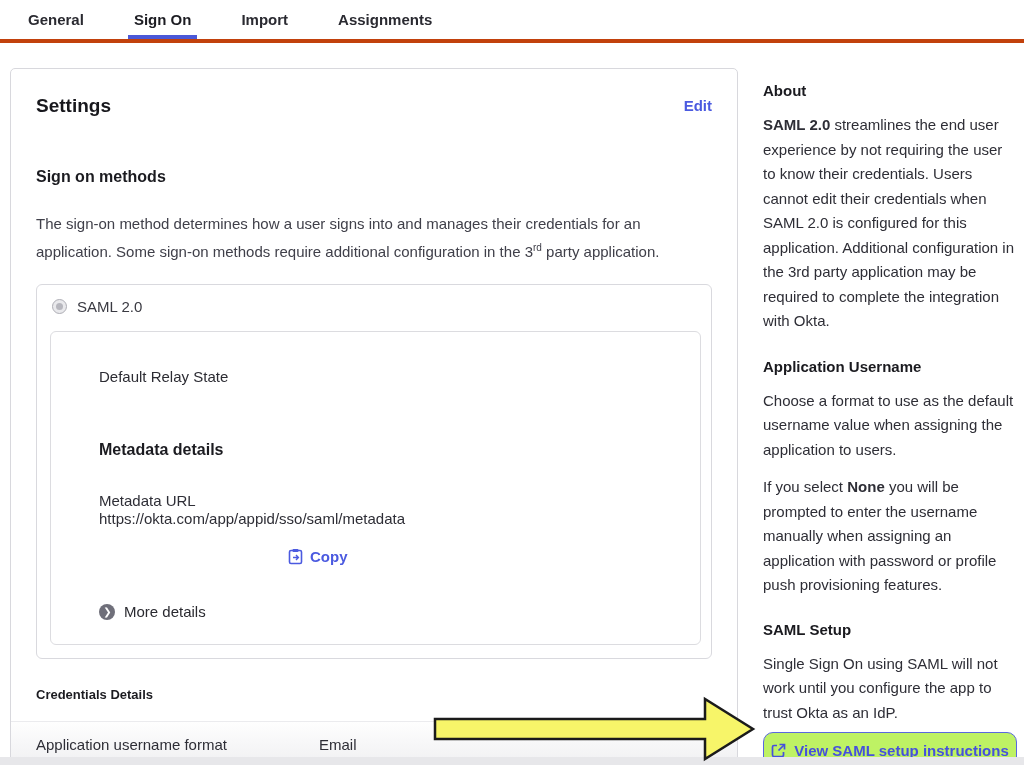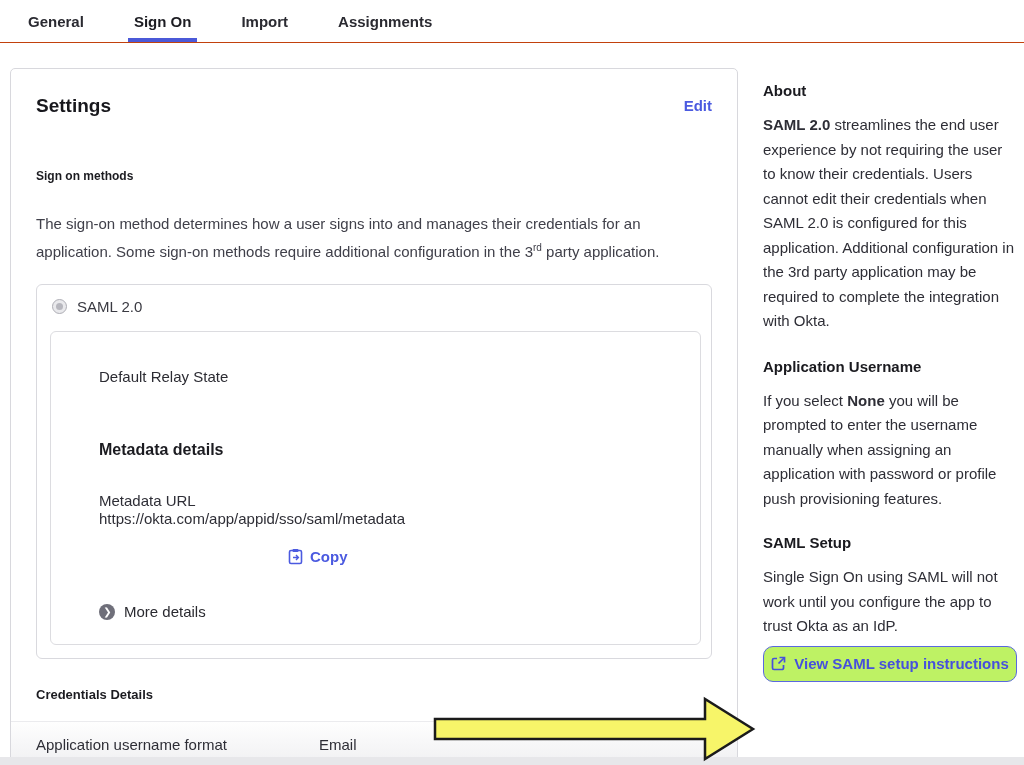--- a/index.html
+++ b/index.html
@@ -6,42 +6,42 @@
   html,body { margin:0; padding:0; }
   body {
     width:1024px; height:765px; position:relative; overflow:hidden;
     background:#ffffff; font-family:"Liberation Sans", sans-serif;
     color:#2e2e36;
   }
 
   
   .tabbar {
     position:absolute; top:0; left:0; width:1024px; height:43px;
-    border-bottom:1px solid #c2410c;
+    border-bottom:4px solid #c2410c;
     display:flex; align-items:stretch; padding-left:22px;
   }
   .tab {
     display:flex; align-items:center;
     font-size:15px; font-weight:700; color:#2a2a31;
     margin-right:38px; padding:6px 6px 2px;
     border-bottom:4px solid transparent; cursor:pointer;
   }
   .tab.active { color:#1c1c22; border-bottom-color:#4b59d8; }
 
   
   .panel {
     position:absolute; left:10px; top:68px; width:728px; height:700px;
     background:#fff; border:1px solid #d8d8dd; border-radius:5px;
     padding:26px 25px 0;
   }
   .panel-head { display:flex; justify-content:space-between; align-items:flex-start; }
   .panel-title { font-size:19px; font-weight:600; color:#17171c; line-height:22px; }
   .edit-link { font-size:15px; font-weight:700; color:#4b5ae0; cursor:pointer; line-height:22px; }
 
-  .section-title { margin-top:50px; font-size:12px; font-weight:700; color:#1b1b20; line-height:19px; }
+  .section-title { margin-top:50px; font-size:16px; font-weight:700; color:#1b1b20; line-height:19px; }
   .desc { font-size:15px; line-height:24px; color:#40404a; margin:0; }
   .desc.p1 { margin-top:26px; }
   .desc.p2 { margin-top:16px; }
   .desc sup { font-size:10px; }
   .text-link { color:#4b5ae0; cursor:pointer; text-decoration:none; }
 
   .method-box { margin-top:20px; border:1px solid #d9d9de; border-radius:6px; }
   .radio-row { display:flex; align-items:center; padding:13px 15px; }
   .radio {
     width:15px; height:15px; border-radius:50%;
@@ -158,20 +158,21 @@
     <div class="cred-label">Application username format</div>
     <div class="cred-value">Email</div>
   </div>
 </section>
 
 <aside class="sidebar">
   <h3 class="sb-title">About</h3>
   <p class="sb-p"><b>SAML 2.0</b><span> streamlines the end user experience by not requiring the user to know their credentials. Users cannot edit their credentials when SAML 2.0 is configured for this application. Additional configuration in the 3rd party application may be required to complete the integration with Okta.</span></p>
 
   <h3 class="sb-title sb-gap">Application Username</h3>
+  <p class="sb-p">Choose a format to use as the default username value when assigning the application to users.</p>
   <p class="sb-p"><span>If you select </span><b>None</b><span> you will be prompted to enter the username manually when assigning an application with password or profile push provisioning features.</span></p>
 
   <h3 class="sb-title sb-gap-sm">SAML Setup</h3>
   <p class="sb-p">Single Sign On using SAML will not work until you configure the app to trust Okta as an IdP.</p>
 
   <button class="setup-button">
     <span style="display:flex;">
       <svg width="15" height="15" viewBox="0 0 15 15" fill="none">
         <path d="M6 2.5H3A1.5 1.5 0 0 0 1.5 4v8A1.5 1.5 0 0 0 3 13.5h8A1.5 1.5 0 0 0 12.5 12V9" stroke="#4650dd" stroke-width="1.7"></path>
         <path d="M8.5 1.5h5v5" stroke="#4650dd" stroke-width="1.7"></path>

